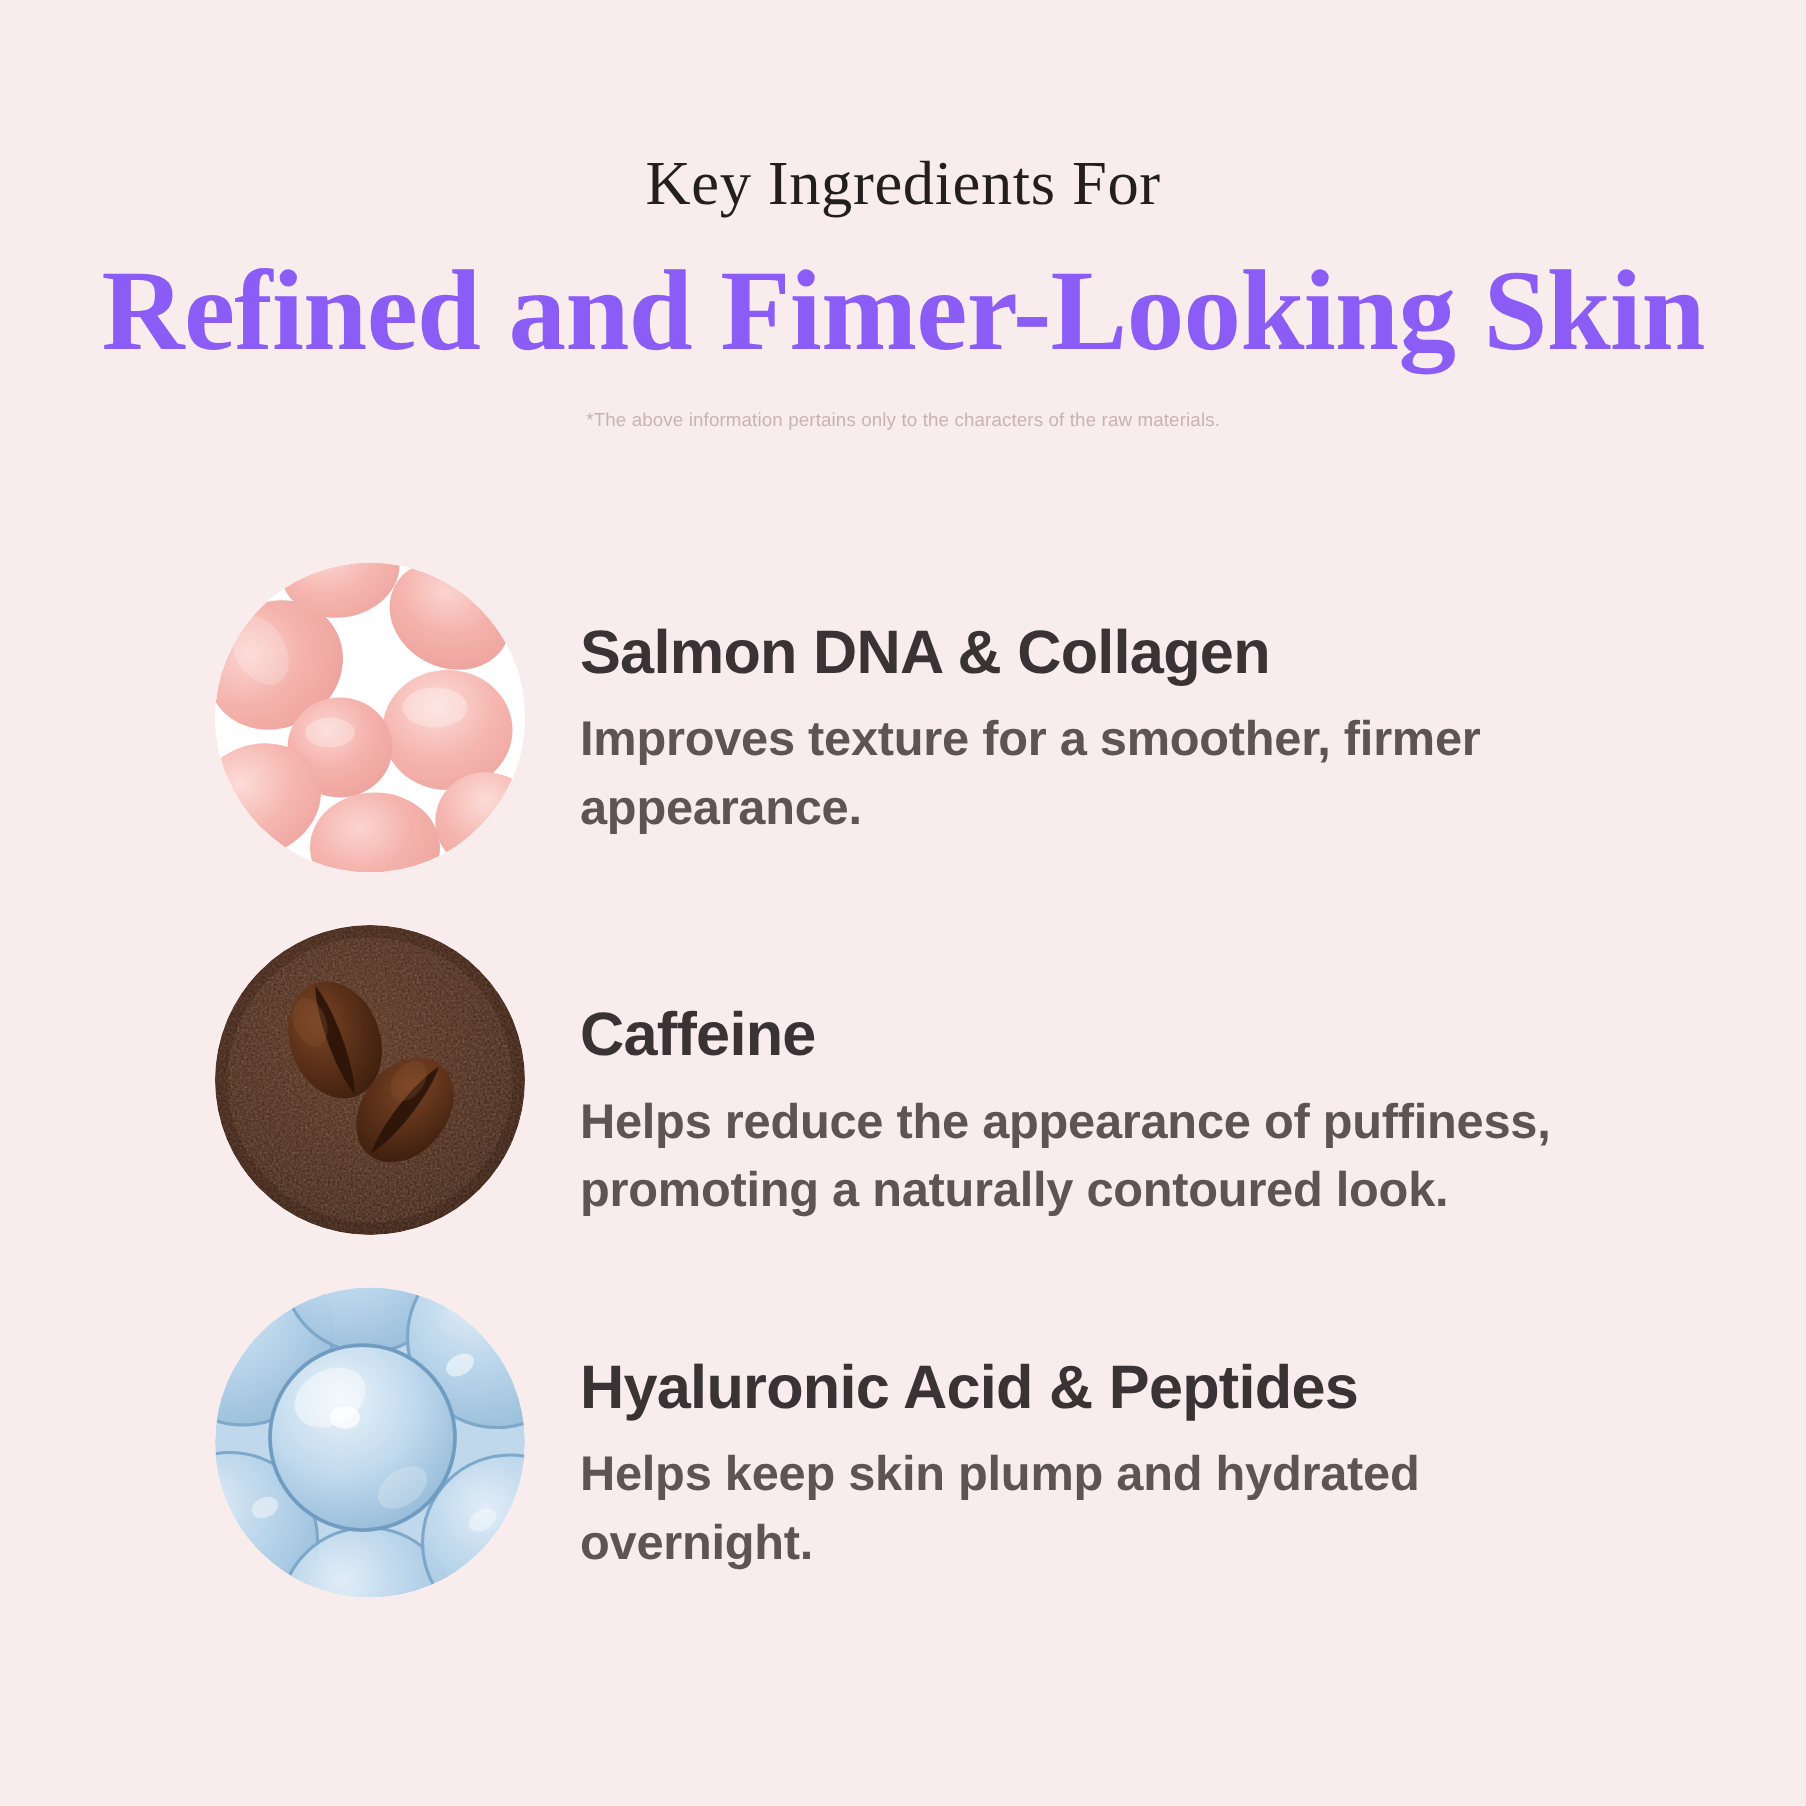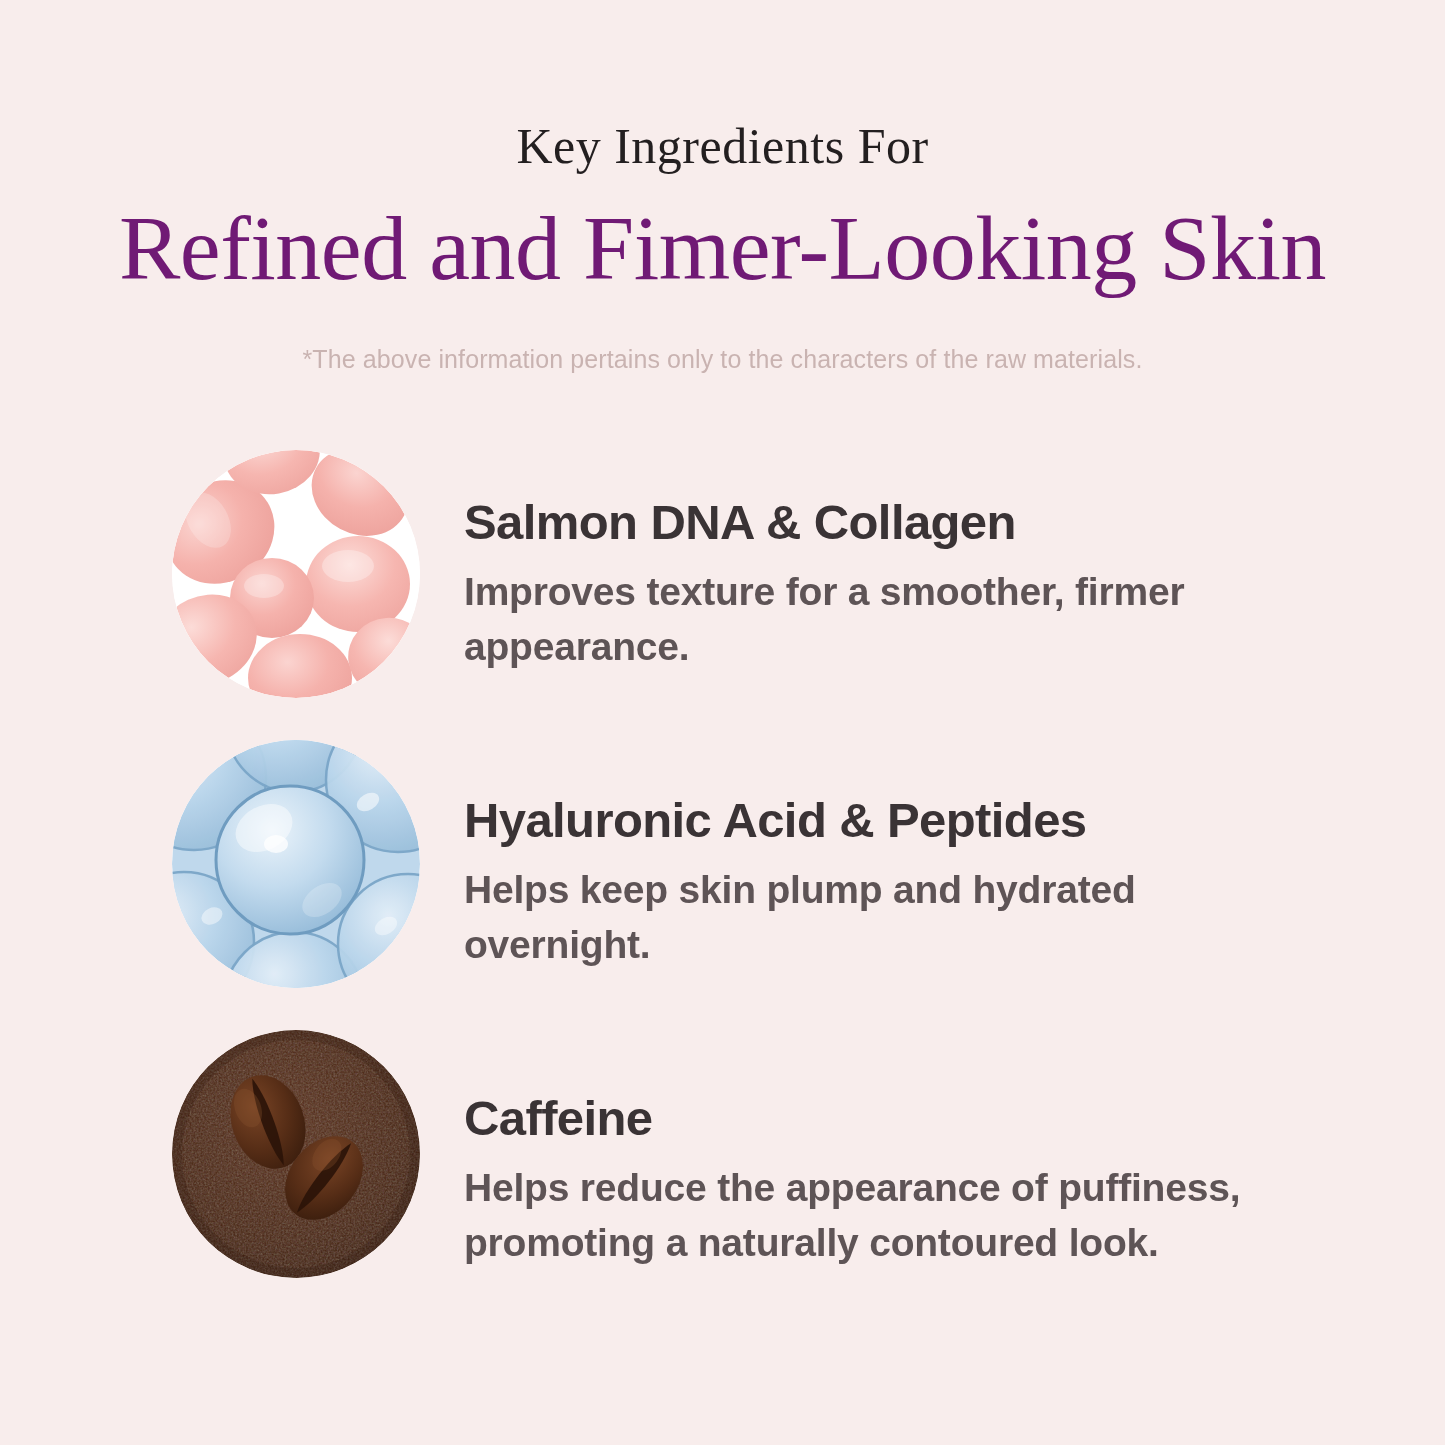--- a/index.html
+++ b/index.html
@@ -37,31 +37,31 @@
     font-weight: 400;
     letter-spacing: 0.5px;
     color: #231f20;
     line-height: 1;
   }
   .headline {
     margin: 0;
     padding-top: 28px;
     font-family: "Liberation Serif", serif;
     font-size: 92px;
-    font-weight: 400;
+    font-weight: 700;
     letter-spacing: -0.5px;
-    color: #701a75;
+    color: #8b5cf6;
     line-height: 1.08;
     white-space: nowrap;
   }
   .disclaimer {
-    margin: 16px;
+    margin: 0;
     padding-top: 30px;
     font-family: "Liberation Sans", sans-serif;
-    font-size: 25px;
+    font-size: 15px;
     font-weight: 400;
     color: #c9b3b1;
     line-height: 1.2;
     letter-spacing: 0.1px;
   }
 
   
   .ingredients {
     position: absolute;
     top: 450px;
@@ -172,65 +172,20 @@
 
             <ellipse cx="176" cy="116" rx="26" ry="16" fill="#ffffff" opacity="0.30"></ellipse>
             <ellipse cx="92" cy="136" rx="20" ry="12" fill="#ffffff" opacity="0.28"></ellipse>
             <ellipse cx="36" cy="70" rx="20" ry="30" fill="#ffffff" opacity="0.20" transform="rotate(-30 36 70)"></ellipse>
           </g>
         </svg>
       </div>
       <div class="copy">
         <h2 class="ing-title">Salmon DNA &amp; Collagen</h2>
         <p class="ing-desc">Improves texture for a smoother, firmer appearance.</p>
-      </div>
-    </div>
-
-    <div class="ingredient row-3">
-      <div class="thumb">
-        <svg viewBox="0 0 248 248" xmlns="http://www.w3.org/2000/svg">
-          <defs>
-            <radialGradient id="bub" cx="36%" cy="30%" r="78%">
-              <stop offset="0%" stop-color="#e3eef8"></stop>
-              <stop offset="45%" stop-color="#bcd7ec"></stop>
-              <stop offset="100%" stop-color="#96bcd9"></stop>
-            </radialGradient>
-            <radialGradient id="bubCenter" cx="38%" cy="30%" r="80%">
-              <stop offset="0%" stop-color="#eaf3fa"></stop>
-              <stop offset="48%" stop-color="#c3dbee"></stop>
-              <stop offset="100%" stop-color="#8fb7d6"></stop>
-            </radialGradient>
-            <clipPath id="circ3">
-                <circle cx="124" cy="124" r="124"></circle>
-              </clipPath>
-          </defs>
-          <g clip-path="url(#circ3)">
-            <rect width="248" height="248" fill="#bfd8ec"></rect>
-
-            <circle cx="22" cy="38" r="72" fill="url(#bub)" stroke="#7ba6c8" stroke-width="2.5" opacity="0.95"></circle>
-            <circle cx="122" cy="-16" r="68" fill="url(#bub)" stroke="#7ba6c8" stroke-width="2.5" opacity="0.95"></circle>
-            <circle cx="226" cy="40" r="72" fill="url(#bub)" stroke="#7ba6c8" stroke-width="2.5" opacity="0.95"></circle>
-            <circle cx="12" cy="202" r="70" fill="url(#bub)" stroke="#7ba6c8" stroke-width="2.5" opacity="0.95"></circle>
-            <circle cx="122" cy="262" r="70" fill="url(#bub)" stroke="#7ba6c8" stroke-width="2.5" opacity="0.95"></circle>
-            <circle cx="236" cy="204" r="70" fill="url(#bub)" stroke="#7ba6c8" stroke-width="2.5" opacity="0.95"></circle>
-
-            <circle cx="118" cy="120" r="74" fill="url(#bubCenter)" stroke="#6f9cc0" stroke-width="3"></circle>
-            <ellipse cx="92" cy="88" rx="30" ry="22" fill="#ffffff" opacity="0.45" transform="rotate(-28 92 88)"></ellipse>
-            <ellipse cx="104" cy="104" rx="12" ry="9" fill="#ffffff" opacity="0.75"></ellipse>
-            <ellipse cx="150" cy="160" rx="22" ry="14" fill="#ffffff" opacity="0.22" transform="rotate(-35 150 160)"></ellipse>
-
-            <ellipse cx="196" cy="62" rx="12" ry="8" fill="#ffffff" opacity="0.55" transform="rotate(-30 196 62)"></ellipse>
-            <ellipse cx="40" cy="176" rx="11" ry="8" fill="#ffffff" opacity="0.45" transform="rotate(-25 40 176)"></ellipse>
-            <ellipse cx="214" cy="186" rx="12" ry="8" fill="#ffffff" opacity="0.40" transform="rotate(-30 214 186)"></ellipse>
-          </g>
-        </svg>
-      </div>
-      <div class="copy">
-        <h2 class="ing-title">Hyaluronic Acid &amp; Peptides</h2>
-        <p class="ing-desc">Helps keep skin plump and hydrated overnight.</p>
       </div>
     </div>
 
     <div class="ingredient row-2">
       <div class="thumb">
         <svg viewBox="0 0 248 248" xmlns="http://www.w3.org/2000/svg">
           <defs>
             <radialGradient id="grounds" cx="45%" cy="38%" r="78%">
               <stop offset="0%" stop-color="#5d3019"></stop>
               <stop offset="60%" stop-color="#48230f"></stop>
@@ -272,14 +227,59 @@
             <circle cx="124" cy="124" r="124" fill="none" stroke="#2a1308" stroke-width="20" opacity="0.22"></circle>
           </g>
         </svg>
       </div>
       <div class="copy">
         <h2 class="ing-title">Caffeine</h2>
         <p class="ing-desc">Helps reduce the appearance of puffiness, promoting a naturally contoured look.</p>
       </div>
     </div>
 
+    <div class="ingredient row-3">
+      <div class="thumb">
+        <svg viewBox="0 0 248 248" xmlns="http://www.w3.org/2000/svg">
+          <defs>
+            <radialGradient id="bub" cx="36%" cy="30%" r="78%">
+              <stop offset="0%" stop-color="#e3eef8"></stop>
+              <stop offset="45%" stop-color="#bcd7ec"></stop>
+              <stop offset="100%" stop-color="#96bcd9"></stop>
+            </radialGradient>
+            <radialGradient id="bubCenter" cx="38%" cy="30%" r="80%">
+              <stop offset="0%" stop-color="#eaf3fa"></stop>
+              <stop offset="48%" stop-color="#c3dbee"></stop>
+              <stop offset="100%" stop-color="#8fb7d6"></stop>
+            </radialGradient>
+            <clipPath id="circ3">
+                <circle cx="124" cy="124" r="124"></circle>
+              </clipPath>
+          </defs>
+          <g clip-path="url(#circ3)">
+            <rect width="248" height="248" fill="#bfd8ec"></rect>
+
+            <circle cx="22" cy="38" r="72" fill="url(#bub)" stroke="#7ba6c8" stroke-width="2.5" opacity="0.95"></circle>
+            <circle cx="122" cy="-16" r="68" fill="url(#bub)" stroke="#7ba6c8" stroke-width="2.5" opacity="0.95"></circle>
+            <circle cx="226" cy="40" r="72" fill="url(#bub)" stroke="#7ba6c8" stroke-width="2.5" opacity="0.95"></circle>
+            <circle cx="12" cy="202" r="70" fill="url(#bub)" stroke="#7ba6c8" stroke-width="2.5" opacity="0.95"></circle>
+            <circle cx="122" cy="262" r="70" fill="url(#bub)" stroke="#7ba6c8" stroke-width="2.5" opacity="0.95"></circle>
+            <circle cx="236" cy="204" r="70" fill="url(#bub)" stroke="#7ba6c8" stroke-width="2.5" opacity="0.95"></circle>
+
+            <circle cx="118" cy="120" r="74" fill="url(#bubCenter)" stroke="#6f9cc0" stroke-width="3"></circle>
+            <ellipse cx="92" cy="88" rx="30" ry="22" fill="#ffffff" opacity="0.45" transform="rotate(-28 92 88)"></ellipse>
+            <ellipse cx="104" cy="104" rx="12" ry="9" fill="#ffffff" opacity="0.75"></ellipse>
+            <ellipse cx="150" cy="160" rx="22" ry="14" fill="#ffffff" opacity="0.22" transform="rotate(-35 150 160)"></ellipse>
+
+            <ellipse cx="196" cy="62" rx="12" ry="8" fill="#ffffff" opacity="0.55" transform="rotate(-30 196 62)"></ellipse>
+            <ellipse cx="40" cy="176" rx="11" ry="8" fill="#ffffff" opacity="0.45" transform="rotate(-25 40 176)"></ellipse>
+            <ellipse cx="214" cy="186" rx="12" ry="8" fill="#ffffff" opacity="0.40" transform="rotate(-30 214 186)"></ellipse>
+          </g>
+        </svg>
+      </div>
+      <div class="copy">
+        <h2 class="ing-title">Hyaluronic Acid &amp; Peptides</h2>
+        <p class="ing-desc">Helps keep skin plump and hydrated overnight.</p>
+      </div>
+    </div>
+
   </div>
 </div>
 
 </body></html>

